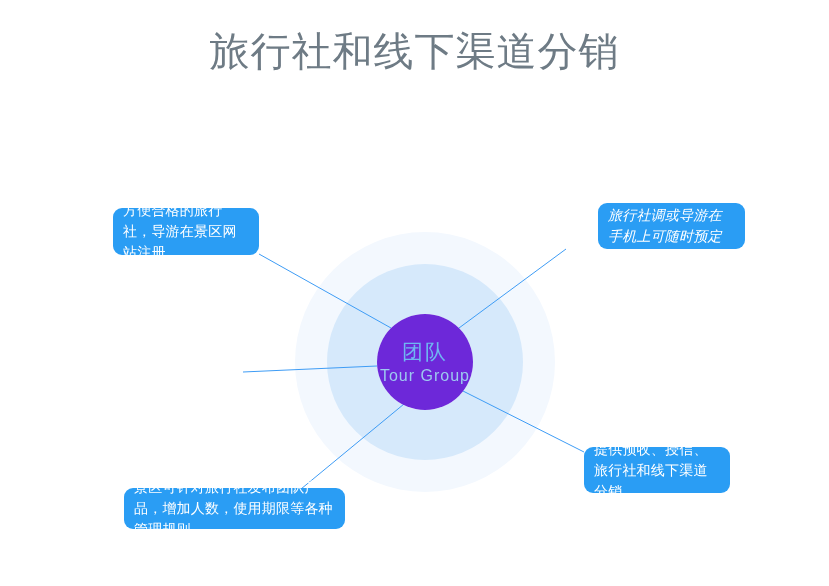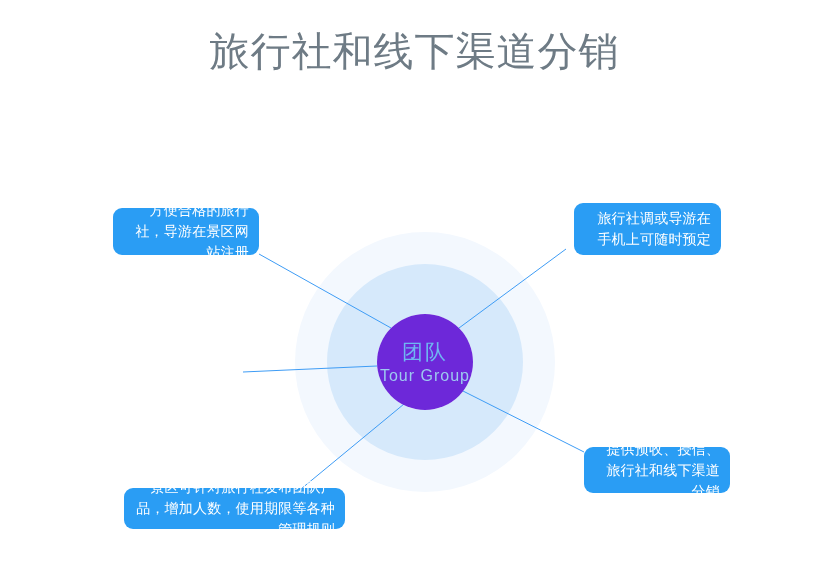--- a/index.html
+++ b/index.html
@@ -94,32 +94,32 @@
   }
 
   
   .callout {
     position: absolute;
     background: #2a9df4;
     color: #ffffff;
     border-radius: 9px;
     font-size: 14px;
     line-height: 21px;
-    text-align: right;
+    text-align: left;
     display: flex;
     align-items: center;
     justify-content: center;
     padding: 4px 10px;
     box-sizing: border-box;
     z-index: 6;
     letter-spacing: 0.2px;
   }
 
   .callout-1 { left: 113px; top: 208px; width: 146px; height: 47px; }
-  .callout-2 { left: 574px; top: 203px; width: 147px; height: 52px; }
+  .callout-2 { left: 598px; top: 203px; width: 147px; height: 46px; font-style: italic; }
   .callout-3 { left:  97px; top: 347px; width: 146px; height: 46px; }
   .callout-4 { left: 584px; top: 447px; width: 146px; height: 46px; }
   .callout-5 { left: 124px; top: 488px; width: 221px; height: 41px; }
 </style>
 </head>
 <body>
 
 <div class="page">
 
   <div class="header">

